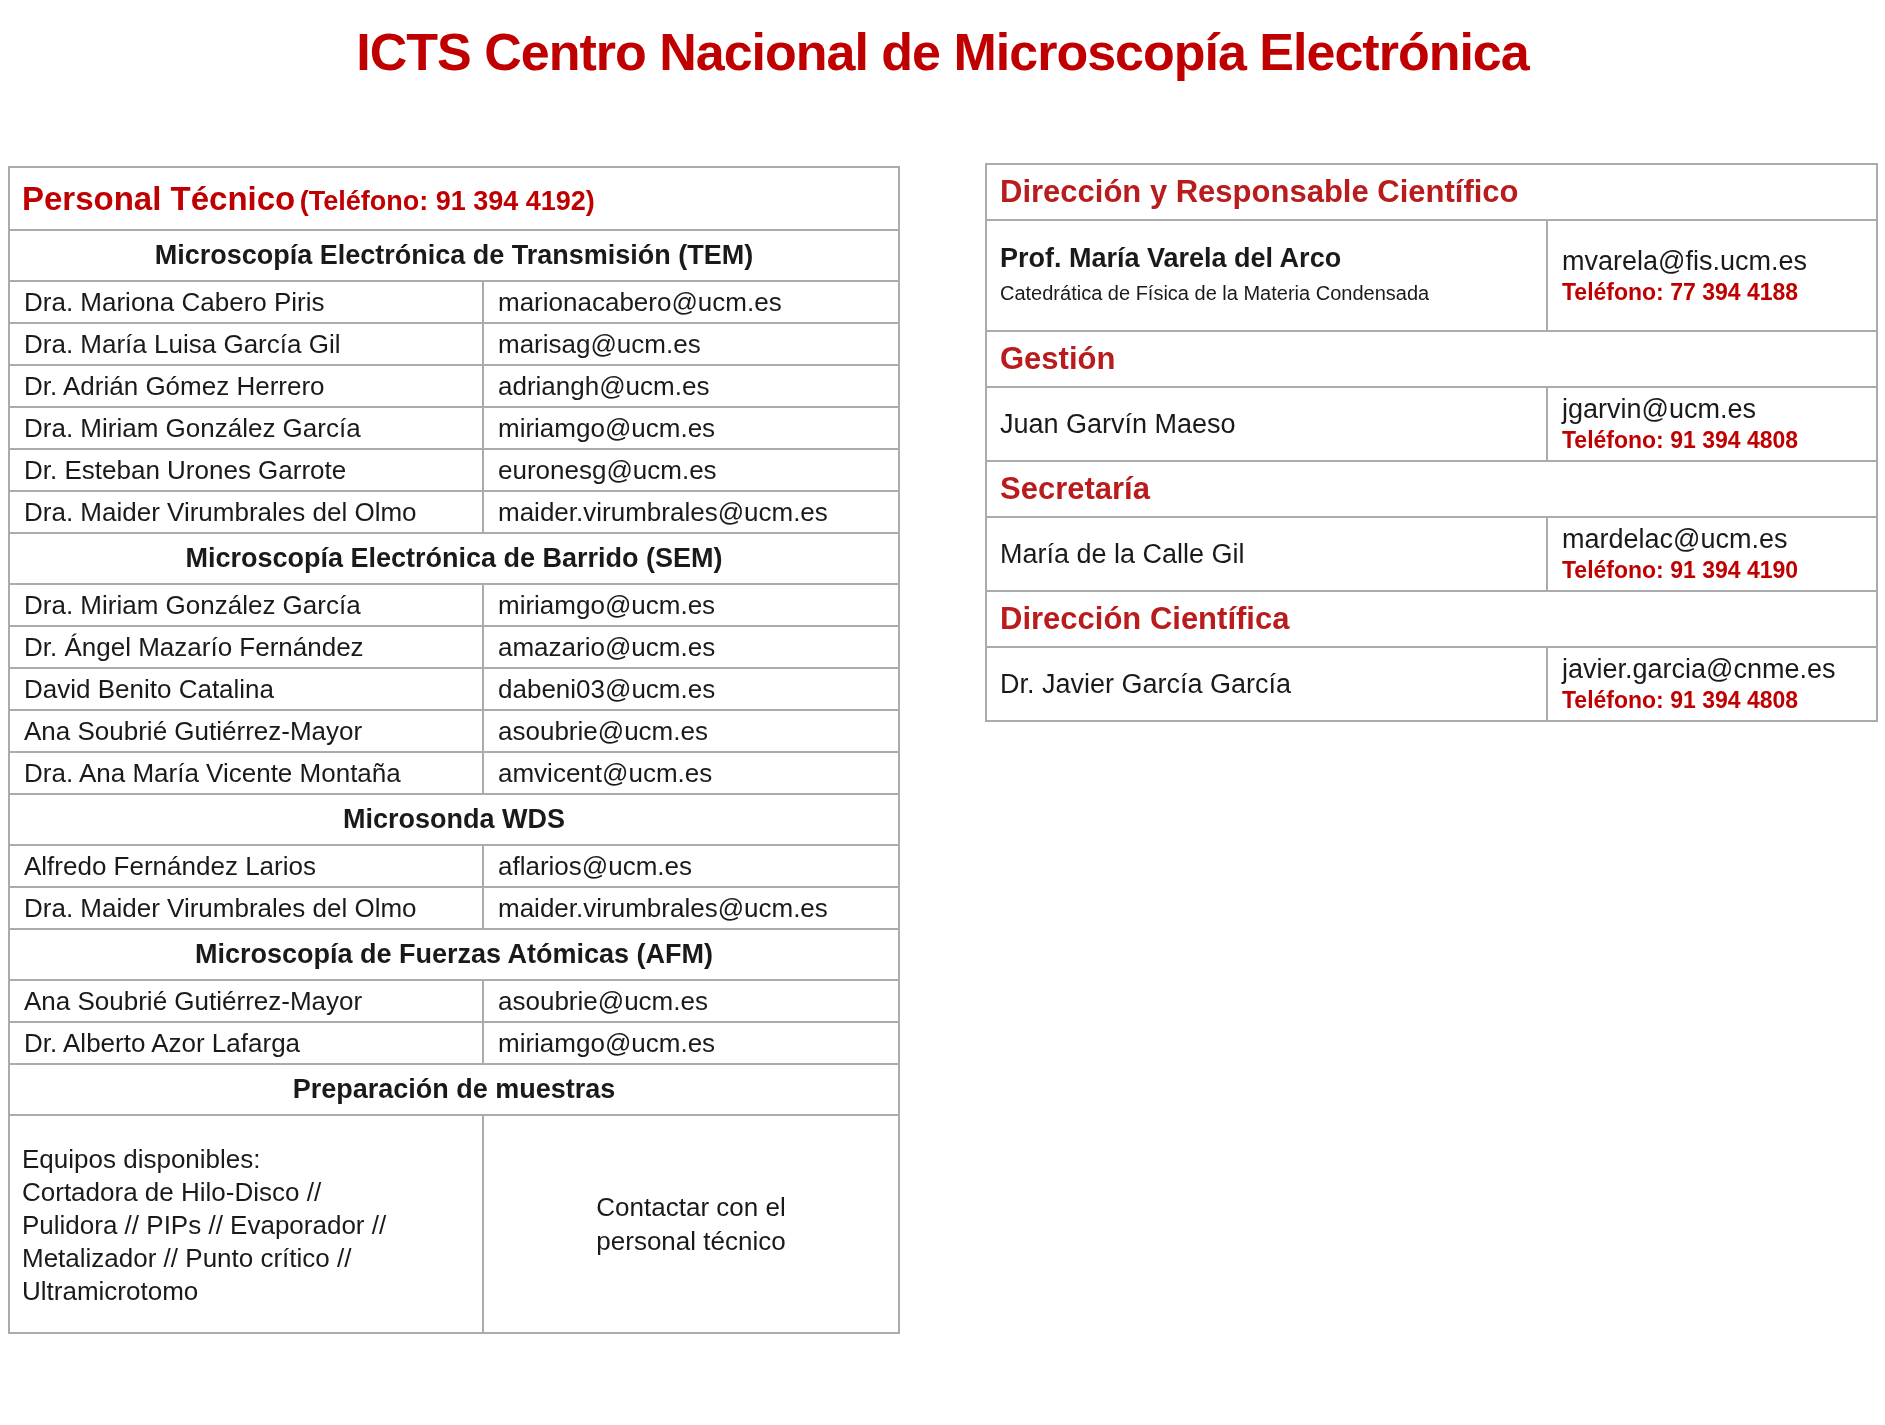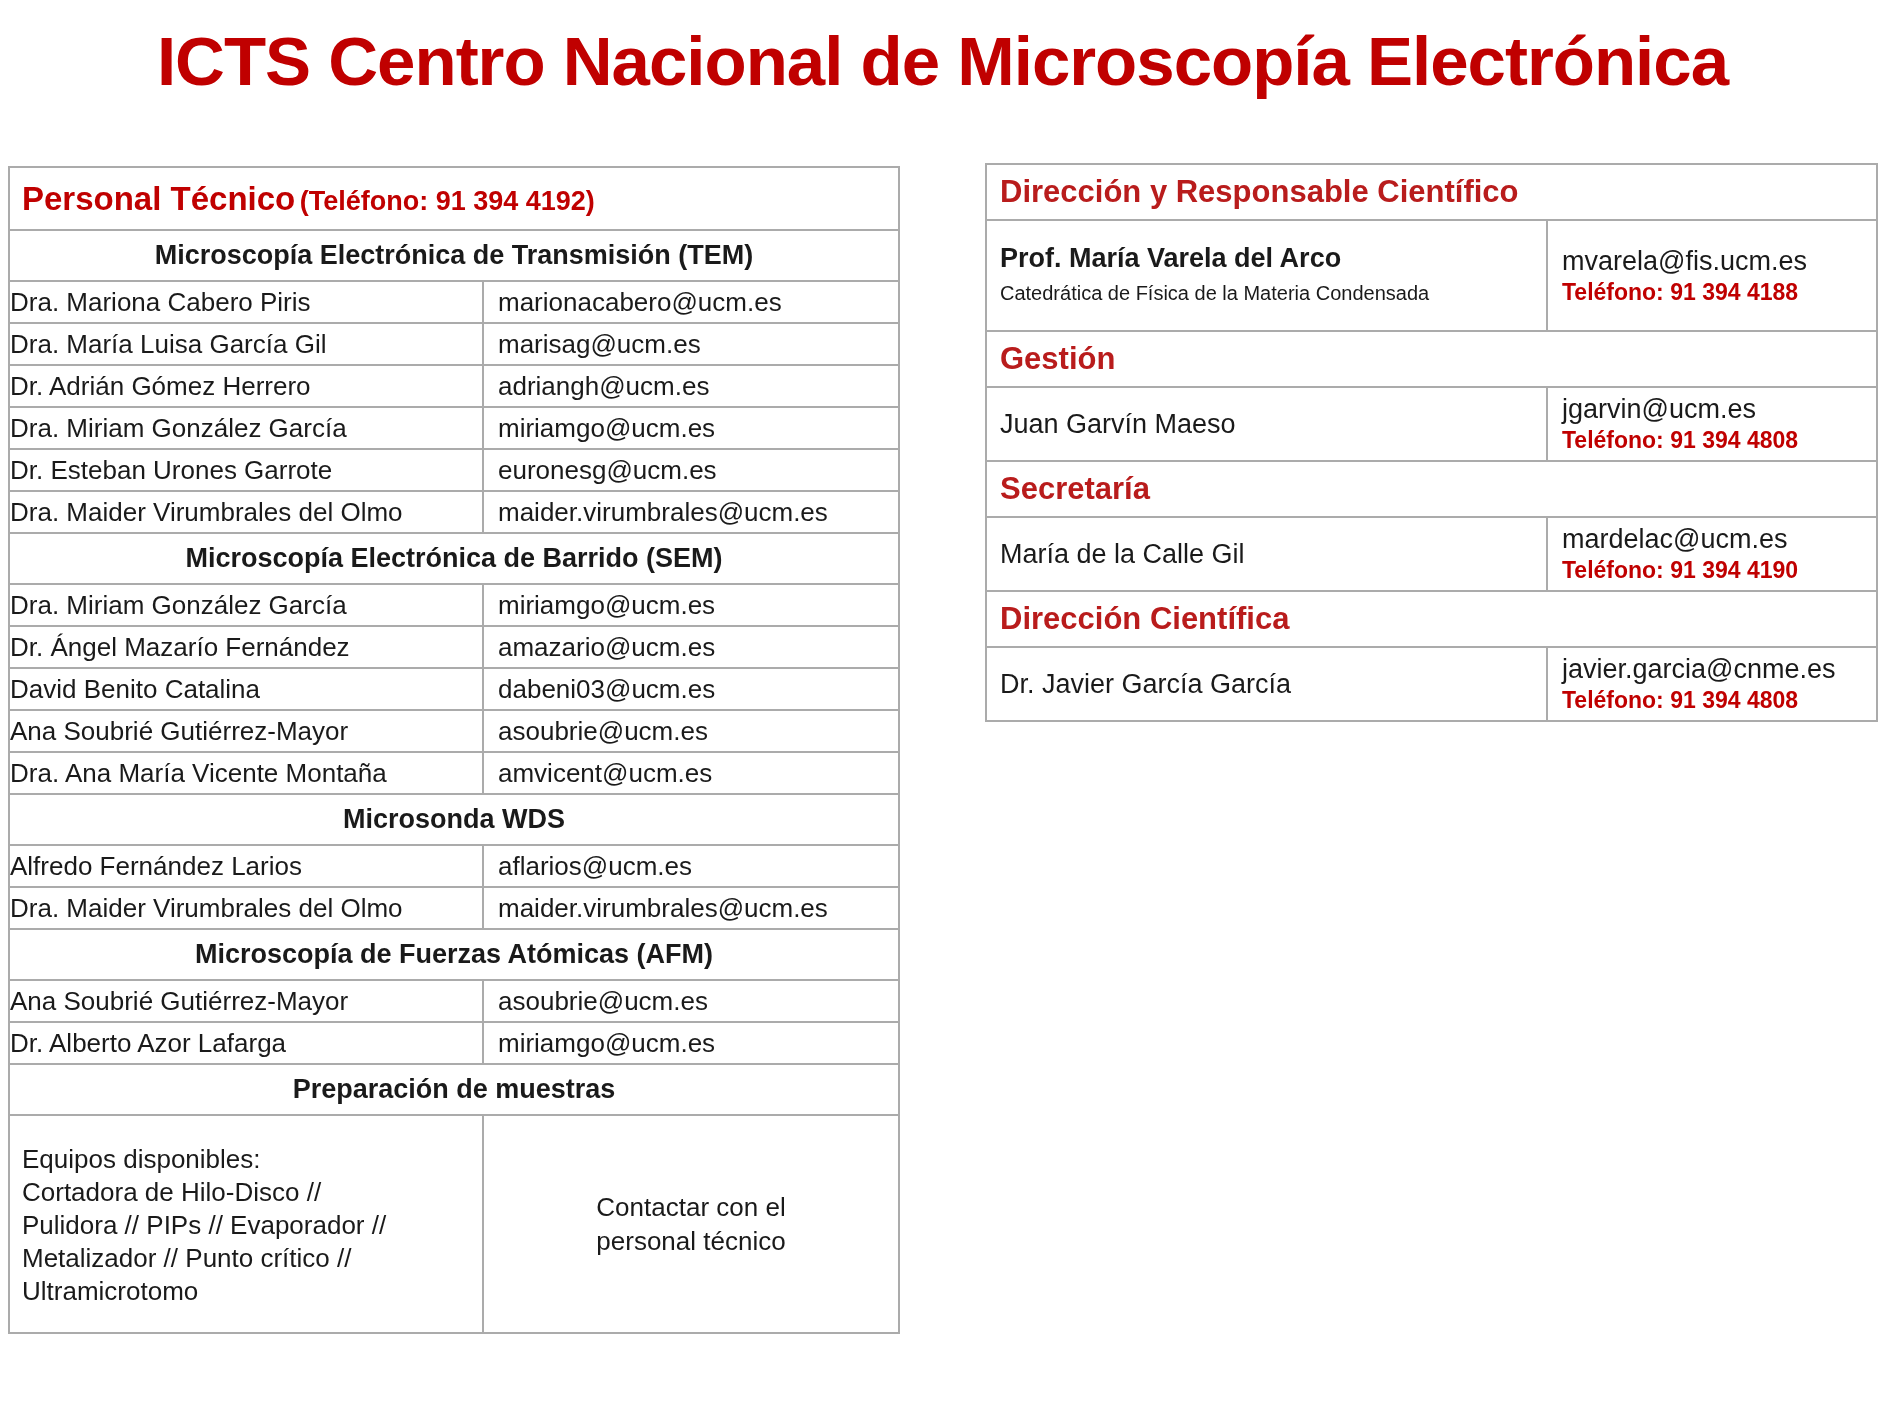--- a/index.html
+++ b/index.html
@@ -9,21 +9,21 @@
     background: #ffffff;
     font-family: "Liberation Sans", sans-serif;
     color: #1a1a1a;
     position: relative;
     overflow: hidden;
   }
   .page-title {
     position: absolute;
     top: 22px; left: 0; width: 100%;
     text-align: center;
-    font-size: 69px;
+    font-size: 52px;
     font-weight: bold;
     color: #C00000;
     letter-spacing: -1px;
   }
   table.tbl {
     position: absolute;
     border-collapse: collapse;
     table-layout: fixed;
     background: #ffffff;
   }
@@ -35,21 +35,21 @@
   
   .left-tbl { left: 8px; top: 166px; width: 892px; }
   .r-main td { height: 63px; padding-left: 12px; border-radius: 27px; }
   .ph-title { font-size: 33px; font-weight: bold; color: #C00000; }
   .ph-phone { font-size: 27px; font-weight: bold; color: #C00000; }
   .r-sec td {
     height: 51px; text-align: center;
     font-weight: bold; font-size: 27px; color: #1a1a1a;
   }
   .r-data td { height: 42px; font-size: 26px; }
-  td.name  { padding-left: 0; }
+  td.name  { padding-left: 14px; }
   td.mail  { padding-left: 14px; }
   .r-big td { height: 218px; }
   td.equip {
     font-size: 26px; line-height: 33px;
     padding-left: 12px; padding-top: 4px;
     vertical-align: middle;
   }
   td.contact {
     text-align: center;
     font-size: 26px; line-height: 34px;
@@ -192,21 +192,21 @@
       <tr class="r-rhead">
     <td colspan="2">Dirección y Responsable Científico</td>
   </tr>
   <tr class="r-varela">
     <td class="rname">
       <div class="bold-name">Prof. María Varela del Arco</div>
       <div class="subtitle">Catedrática de Física de la Materia Condensada</div>
     </td>
     <td class="ccell">
       <div class="email">mvarela@fis.ucm.es</div>
-      <div class="phone">Teléfono: 91 394 4188</div>
+      <div class="phone">Teléfono: 77 394 4188</div>
     </td>
   </tr>
 
   <tr class="r-rhead">
     <td colspan="2">Gestión</td>
   </tr>
   <tr class="r-person">
     <td class="rname">Juan Garvín Maeso</td>
     <td class="ccell">
       <div class="email">jgarvin@ucm.es</div>

